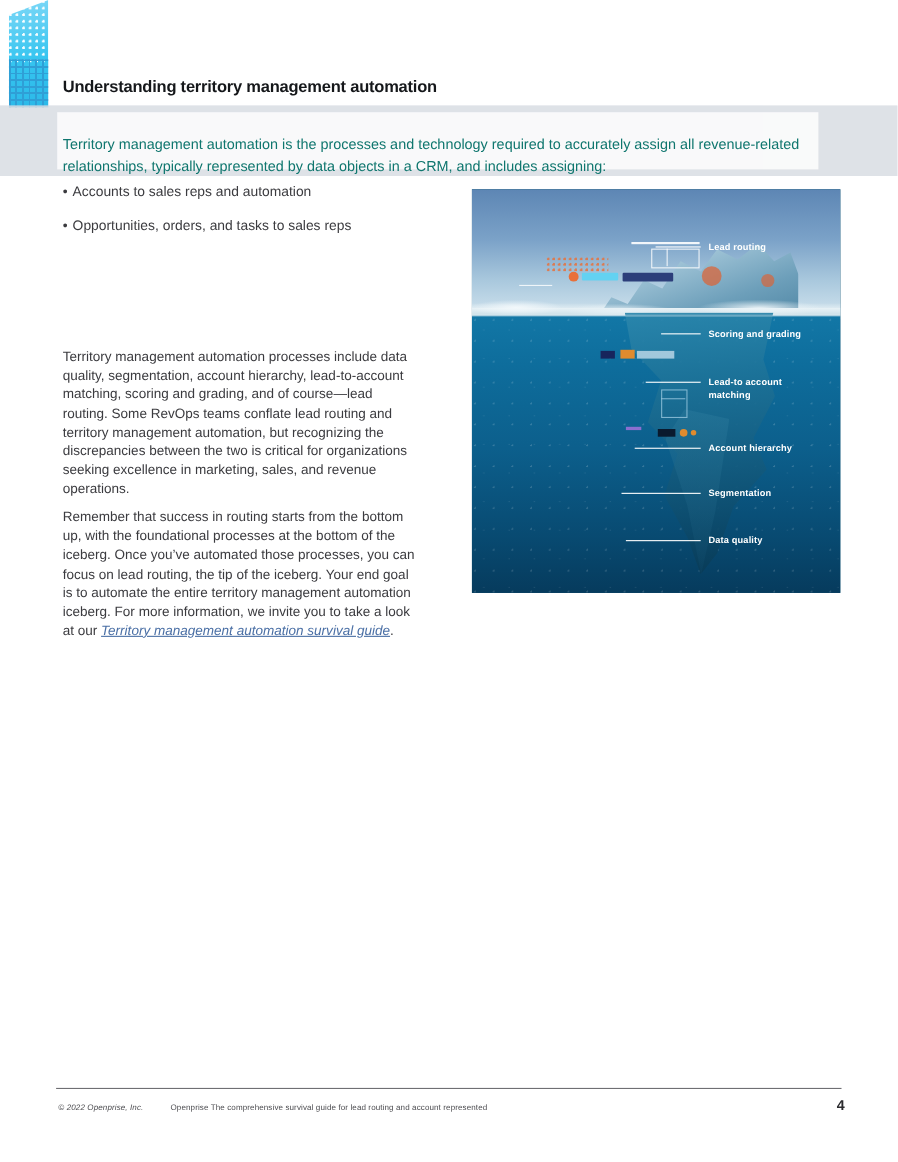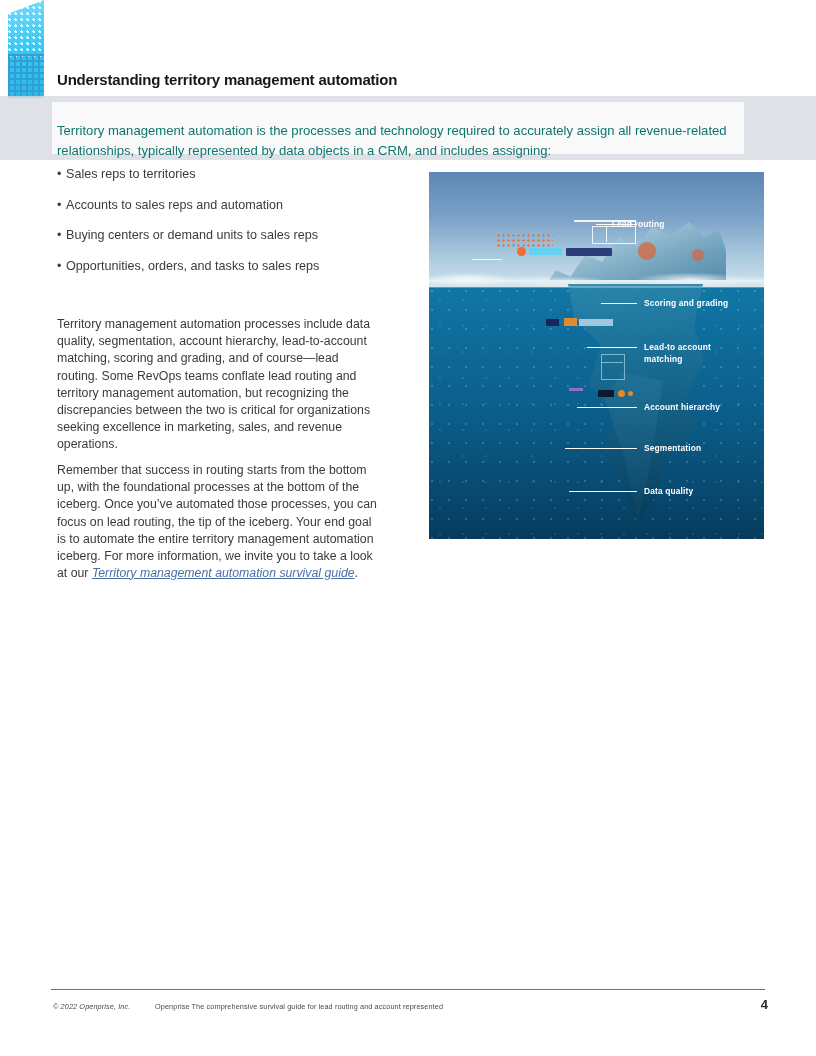--- a/index.html
+++ b/index.html
@@ -299,23 +299,21 @@
 
 <div class="plus-band">
   <div class="mask"></div>
 </div>
 
 <h1 class="page-title">Understanding territory management automation</h1>
 
 <p class="intro">Territory management automation is the processes and technology required to accurately assign all revenue-related relationships, typically represented by data objects in a CRM, and includes assigning:</p>
 
 <div class="bullets">
-  <div class="bullet">Sales reps to territories</div>
   <div class="bullet">Accounts to sales reps and automation</div>
-  <div class="bullet">Buying centers or demand units to sales reps</div>
   <div class="bullet">Opportunities, orders, and tasks to sales reps</div>
 </div>
 
 <p class="body-para" id="para-1">Territory management automation processes include data quality, segmentation, account hierarchy, lead-to-account matching, scoring and grading, and of course—lead routing. Some RevOps teams conflate lead routing and territory management automation, but recognizing the discrepancies between the two is critical for organizations seeking excellence in marketing, sales, and revenue operations.</p>
 
 <p class="body-para" id="para-2"><span>Remember that success in routing starts from the bottom up, with the foundational processes at the bottom of the iceberg. Once you’ve automated those processes, you can focus on lead routing, the tip of the iceberg. Your end goal is to automate the entire territory management automation iceberg. For more information, we invite you to take a look at our </span><a class="body-link" href="#">Territory management automation survival guide</a><span>.</span></p>
 
 <div class="figure">
   <div class="fig-sky"></div>
   <div class="fig-horizon"></div>
@@ -345,21 +343,21 @@
   <div class="chip chip-sub-box"></div>
   <div class="chip chip-sub-box-i"></div>
   <div class="chip chip-sub-blk"></div>
   <div class="chip chip-sub-o1"></div>
   <div class="chip chip-sub-o2"></div>
   <div class="chip chip-sub-pur"></div>
 </div>
 
 <div id="fig-annotations">
     <div class="lead" style="left: 596px; top: 224px; width: 41px;"></div>
-    <div class="fig-label" style="left: 612px; top: 219px;">Lead routing</div>
+    <div class="fig-label" style="left: 644px; top: 219px;">Lead routing</div>
     <div class="lead" style="left: 601px; top: 303px; width: 36px;"></div>
     <div class="fig-label" style="left: 644px; top: 298px;">Scoring and grading</div>
     <div class="lead" style="left: 587px; top: 347px; width: 50px;"></div>
     <div class="fig-label" style="left: 644px; top: 342px;">Lead-to account
 matching</div>
     <div class="lead" style="left: 577px; top: 407px; width: 60px;"></div>
     <div class="fig-label" style="left: 644px; top: 402px;">Account hierarchy</div>
     <div class="lead" style="left: 565px; top: 448px; width: 72px;"></div>
     <div class="fig-label" style="left: 644px; top: 443px;">Segmentation</div>
     <div class="lead" style="left: 569px; top: 491px; width: 68px;"></div>

